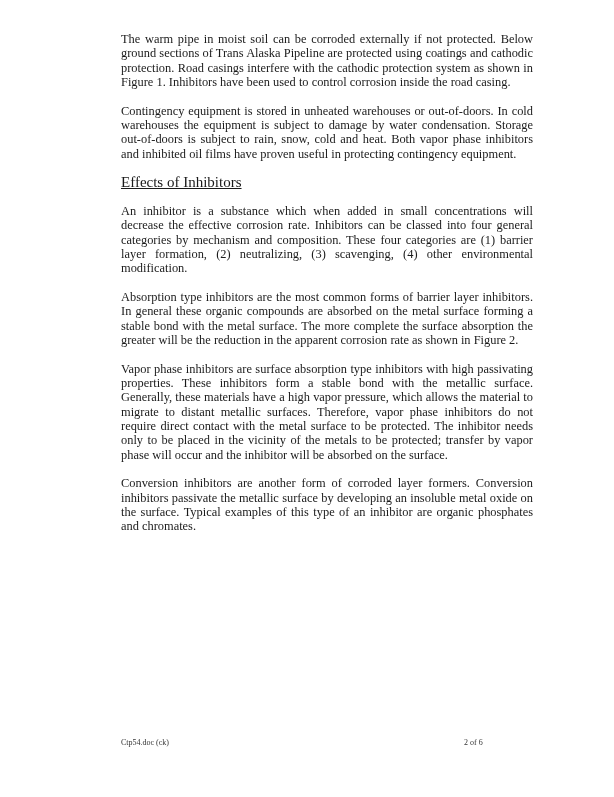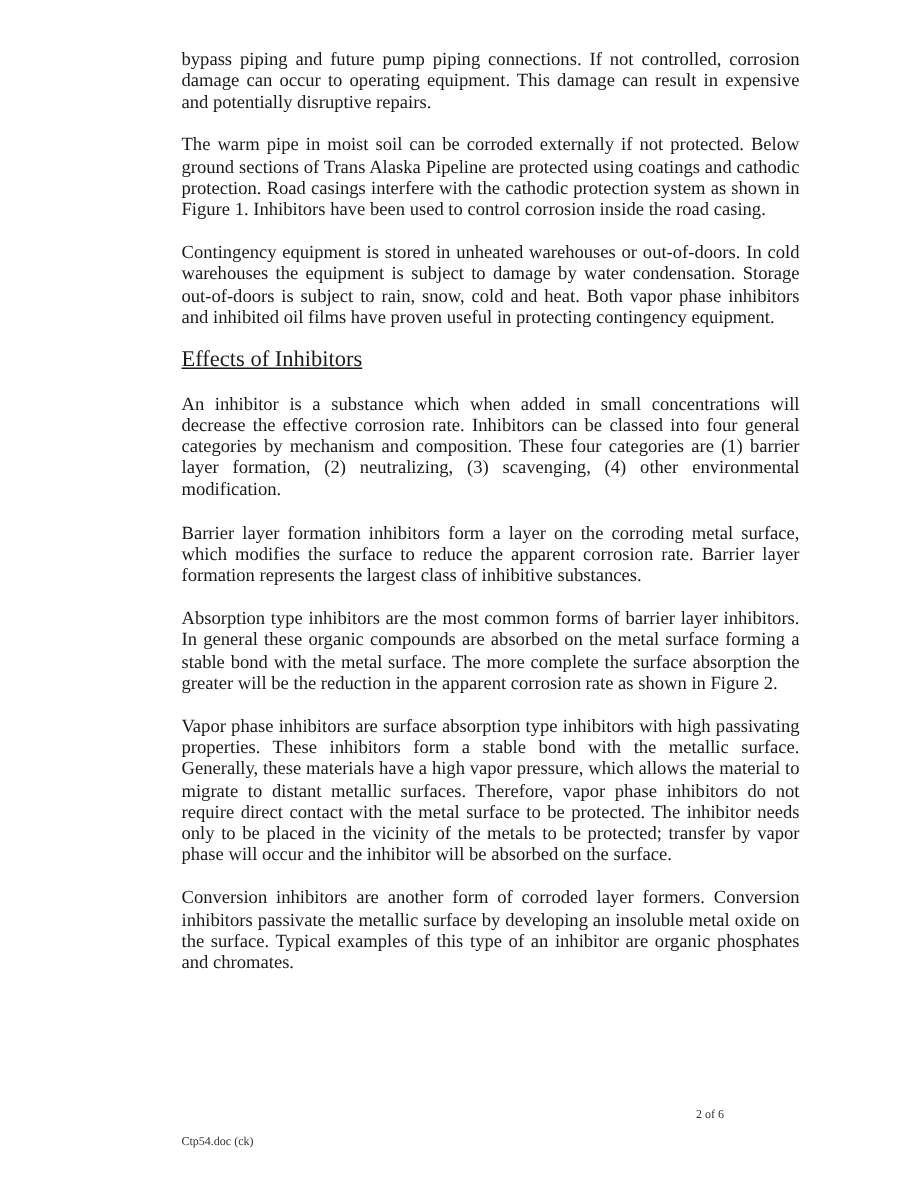--- a/index.html
+++ b/index.html
@@ -36,45 +36,43 @@
     }
     .heading {
       margin: 0 0 14.5px 0;
       font-size: 15px;
       line-height: 14.3px;
       text-decoration: underline;
     }
     .footer-left {
       position: absolute;
       left: 121px;
-      top: 756px;
+      top: 738px;
       font-size: 8px;
       color: #333;
     }
     .footer-right {
       position: absolute;
       left: 464px;
       top: 738px;
       font-size: 8px;
       color: #333;
     }
   </style>
 </head>
 <body>
 
 <div class="page">
   <div class="content">
-    <p class="para">bypass piping and future pump piping connections.  If not controlled, corrosion damage can occur to operating equipment.  This damage can result in expensive and potentially disruptive repairs.</p>
     <p class="para">The warm pipe in moist soil can be corroded externally if not protected.  Below ground sections of Trans Alaska Pipeline are protected using coatings and cathodic protection.  Road casings interfere with the cathodic protection system as shown in Figure 1.  Inhibitors have been used to control corrosion inside the road casing.</p>
     <p class="para">Contingency equipment is stored in unheated warehouses or out-of-doors.  In cold warehouses the equipment is subject to damage by water condensation.  Storage out-of-doors is subject to rain, snow, cold and heat.  Both vapor phase inhibitors and inhibited oil films have proven useful in protecting contingency equipment.</p>
 
     <div class="heading">Effects of Inhibitors</div>
 
     <p class="para">An inhibitor is a substance which when added in small concentrations will decrease the effective corrosion rate.  Inhibitors can be classed into four general categories by mechanism and composition.  These four categories are (1) barrier layer formation, (2) neutralizing, (3) scavenging, (4) other environmental modification.</p>
-    <p class="para">Barrier layer formation inhibitors form a layer on the corroding metal surface, which modifies the surface to reduce the apparent corrosion rate.  Barrier layer formation represents the largest class of inhibitive substances.</p>
     <p class="para">Absorption type inhibitors are the most common forms of barrier layer inhibitors. In general these organic compounds are absorbed on the metal surface forming a stable bond with the metal surface.  The more complete the surface absorption the greater will be the reduction in the apparent corrosion rate as shown in Figure 2.</p>
     <p class="para">Vapor phase inhibitors are surface absorption type inhibitors with high passivating properties.  These inhibitors form a stable bond with the metallic surface.  Generally, these materials have a high vapor pressure, which allows the material to migrate to distant metallic surfaces.  Therefore, vapor phase inhibitors do not require direct contact with the metal surface to be protected.  The inhibitor needs only to be placed in the vicinity of the metals to be protected; transfer by vapor phase will occur and the inhibitor will be absorbed on the surface.</p>
     <p class="para">Conversion inhibitors are another form of corroded layer formers.  Conversion inhibitors passivate the metallic surface by developing an insoluble metal oxide on the surface.  Typical examples of this type of an inhibitor are organic phosphates and chromates.</p>
   </div>
 
   <div class="footer-left">Ctp54.doc (ck)</div>
   <div class="footer-right">2 of 6</div>
 </div>
 
 </body></html>

